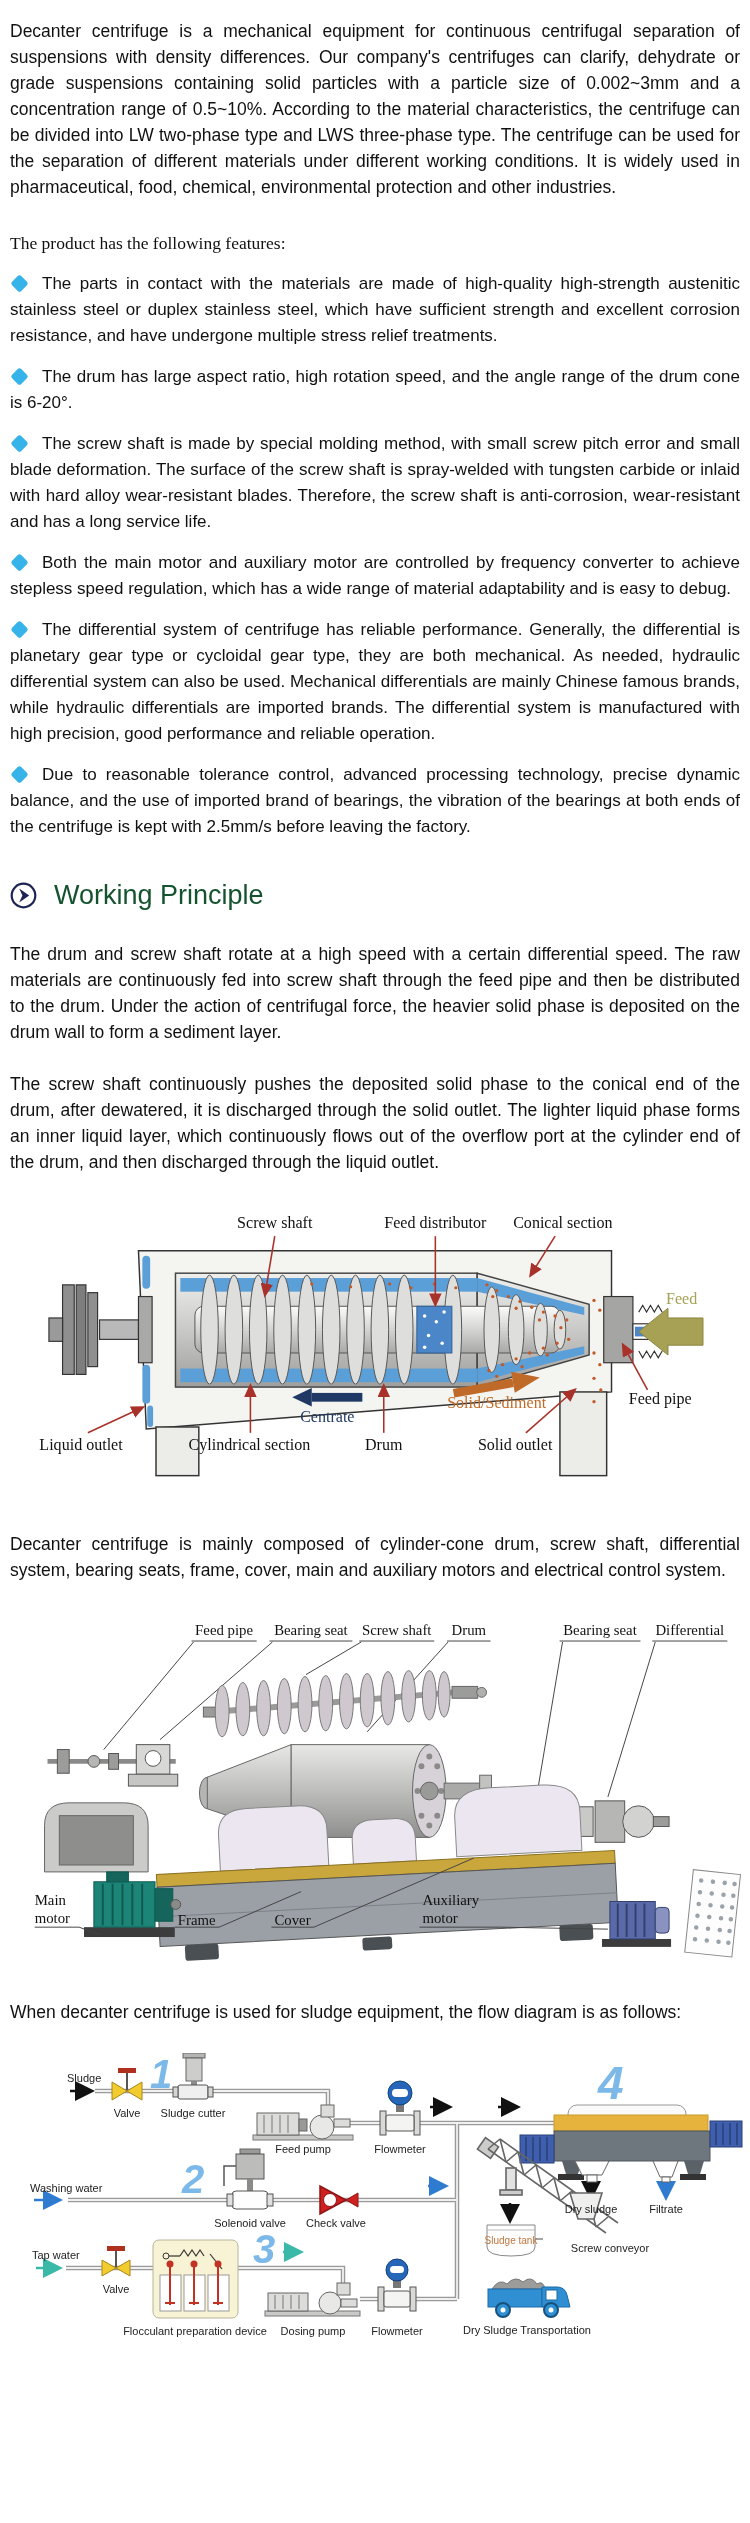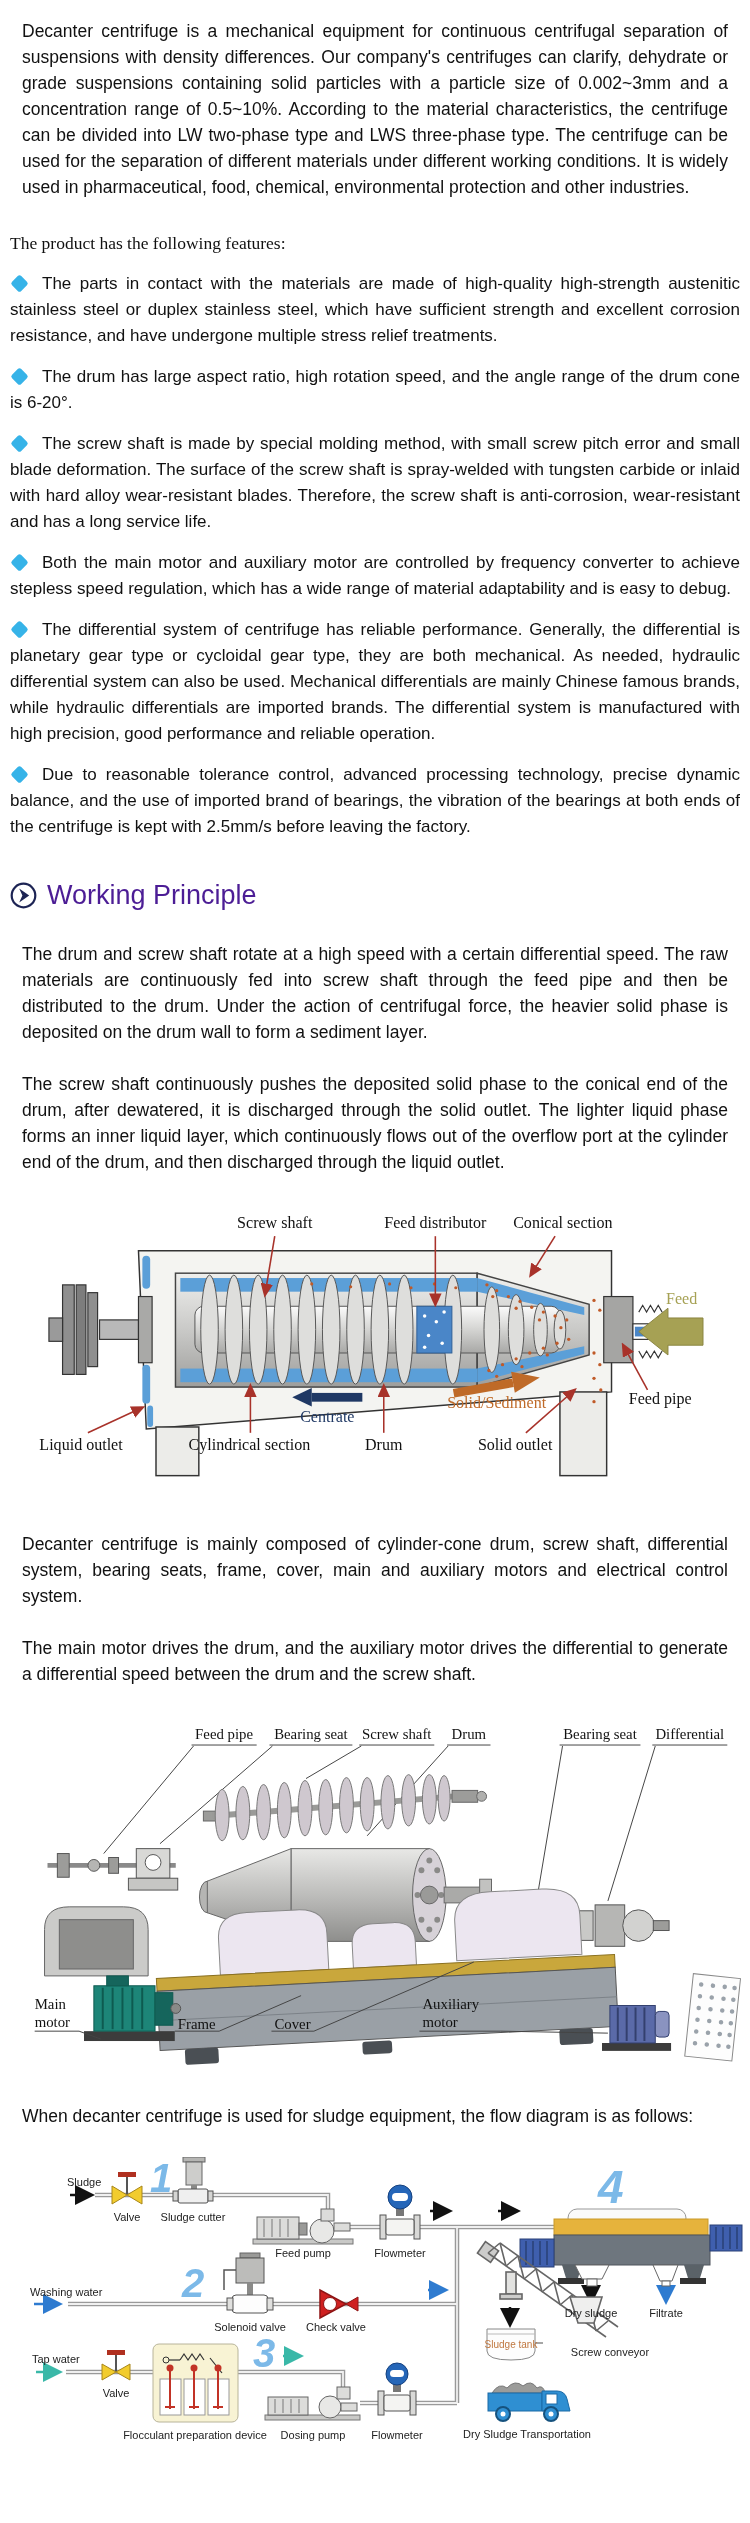--- a/index.html
+++ b/index.html
@@ -1,25 +1,25 @@
 <!DOCTYPE html>
 <html><head>
 <meta charset="utf-8">
 <style>
   html,body{margin:0;padding:0;background:#ffffff;}
   .page{width:750px;margin:0 auto;background:#fff;padding:18px 10px 30px 10px;box-sizing:border-box;
         font-family:"Liberation Sans",sans-serif;color:#111;}
-  p.body{font-size:17.5px;line-height:26px;text-align:justify;margin:26px 12px;}
+  p.body{font-size:17.5px;line-height:26px;text-align:justify;margin:26px 0;}
   p.first{margin-top:0;}
   .features-title{font-size:17.5px;line-height:26px;margin:30px 0 4px 0;font-family:Liberation Serif, serif;}
   .feature{font-size:17px;line-height:26px;text-align:justify;margin:15px 0;}
   .diamond{display:inline-block;width:13px;height:13px;background:#36b3e8;border-radius:2.5px;
            transform:rotate(45deg);margin:0 16px 0 3px;vertical-align:-1px;}
-  h2.sec{display:flex;align-items:center;gap:10px;font-size:27px;font-weight:400;
-         color:#4c1d95;margin:40px 0 30px 0;}
+  h2.sec{display:flex;align-items:center;gap:17px;font-size:27px;font-weight:400;
+         color:#14532d;margin:40px 0 30px 0;}
   h2.sec .ic{flex:0 0 auto;display:inline-flex;}
   svg.diagram{display:block;margin:28px auto;}
   svg text{font-family:"Liberation Serif",serif;}
   svg.flow text{font-family:"Liberation Sans",sans-serif;}
   .stepnum{font-family:"Liberation Sans",sans-serif;font-style:italic;font-weight:bold;fill:#7cb9e8;}
 </style>
 </head>
 <body>
 
 <div class="page">
@@ -204,21 +204,20 @@
       <text x="246" y="250" text-anchor="middle">Cylindrical section</text>
       <text x="384" y="250" text-anchor="middle">Drum</text>
       <text x="519" y="250" text-anchor="middle">Solid outlet</text>
       <text x="326" y="221" text-anchor="middle" fill="#1f3864">Centrate</text>
       <text x="500" y="207" text-anchor="middle" fill="#bf6a28">Solid/Sediment</text>
     </g>
   </svg>
 
 
   <p class="body">Decanter centrifuge is mainly composed of cylinder-cone drum, screw shaft, differential system, bearing seats, frame, cover, main and auxiliary motors and electrical control system.</p>
-  <p class="body">The main motor drives the drum, and the auxiliary motor drives the differential to generate a differential speed between the drum and the screw shaft.</p>
 
   <svg class="diagram" width="740" height="360" viewBox="0 0 750 360">
     <defs>
       <linearGradient id="met2" x1="0" y1="0" x2="0" y2="1">
         <stop offset="0" stop-color="#e8e8e6"></stop>
           <stop offset="0.5" stop-color="#bdbdbb"></stop>
           <stop offset="1" stop-color="#8e8e8c"></stop>
       </linearGradient>
     </defs>
 

